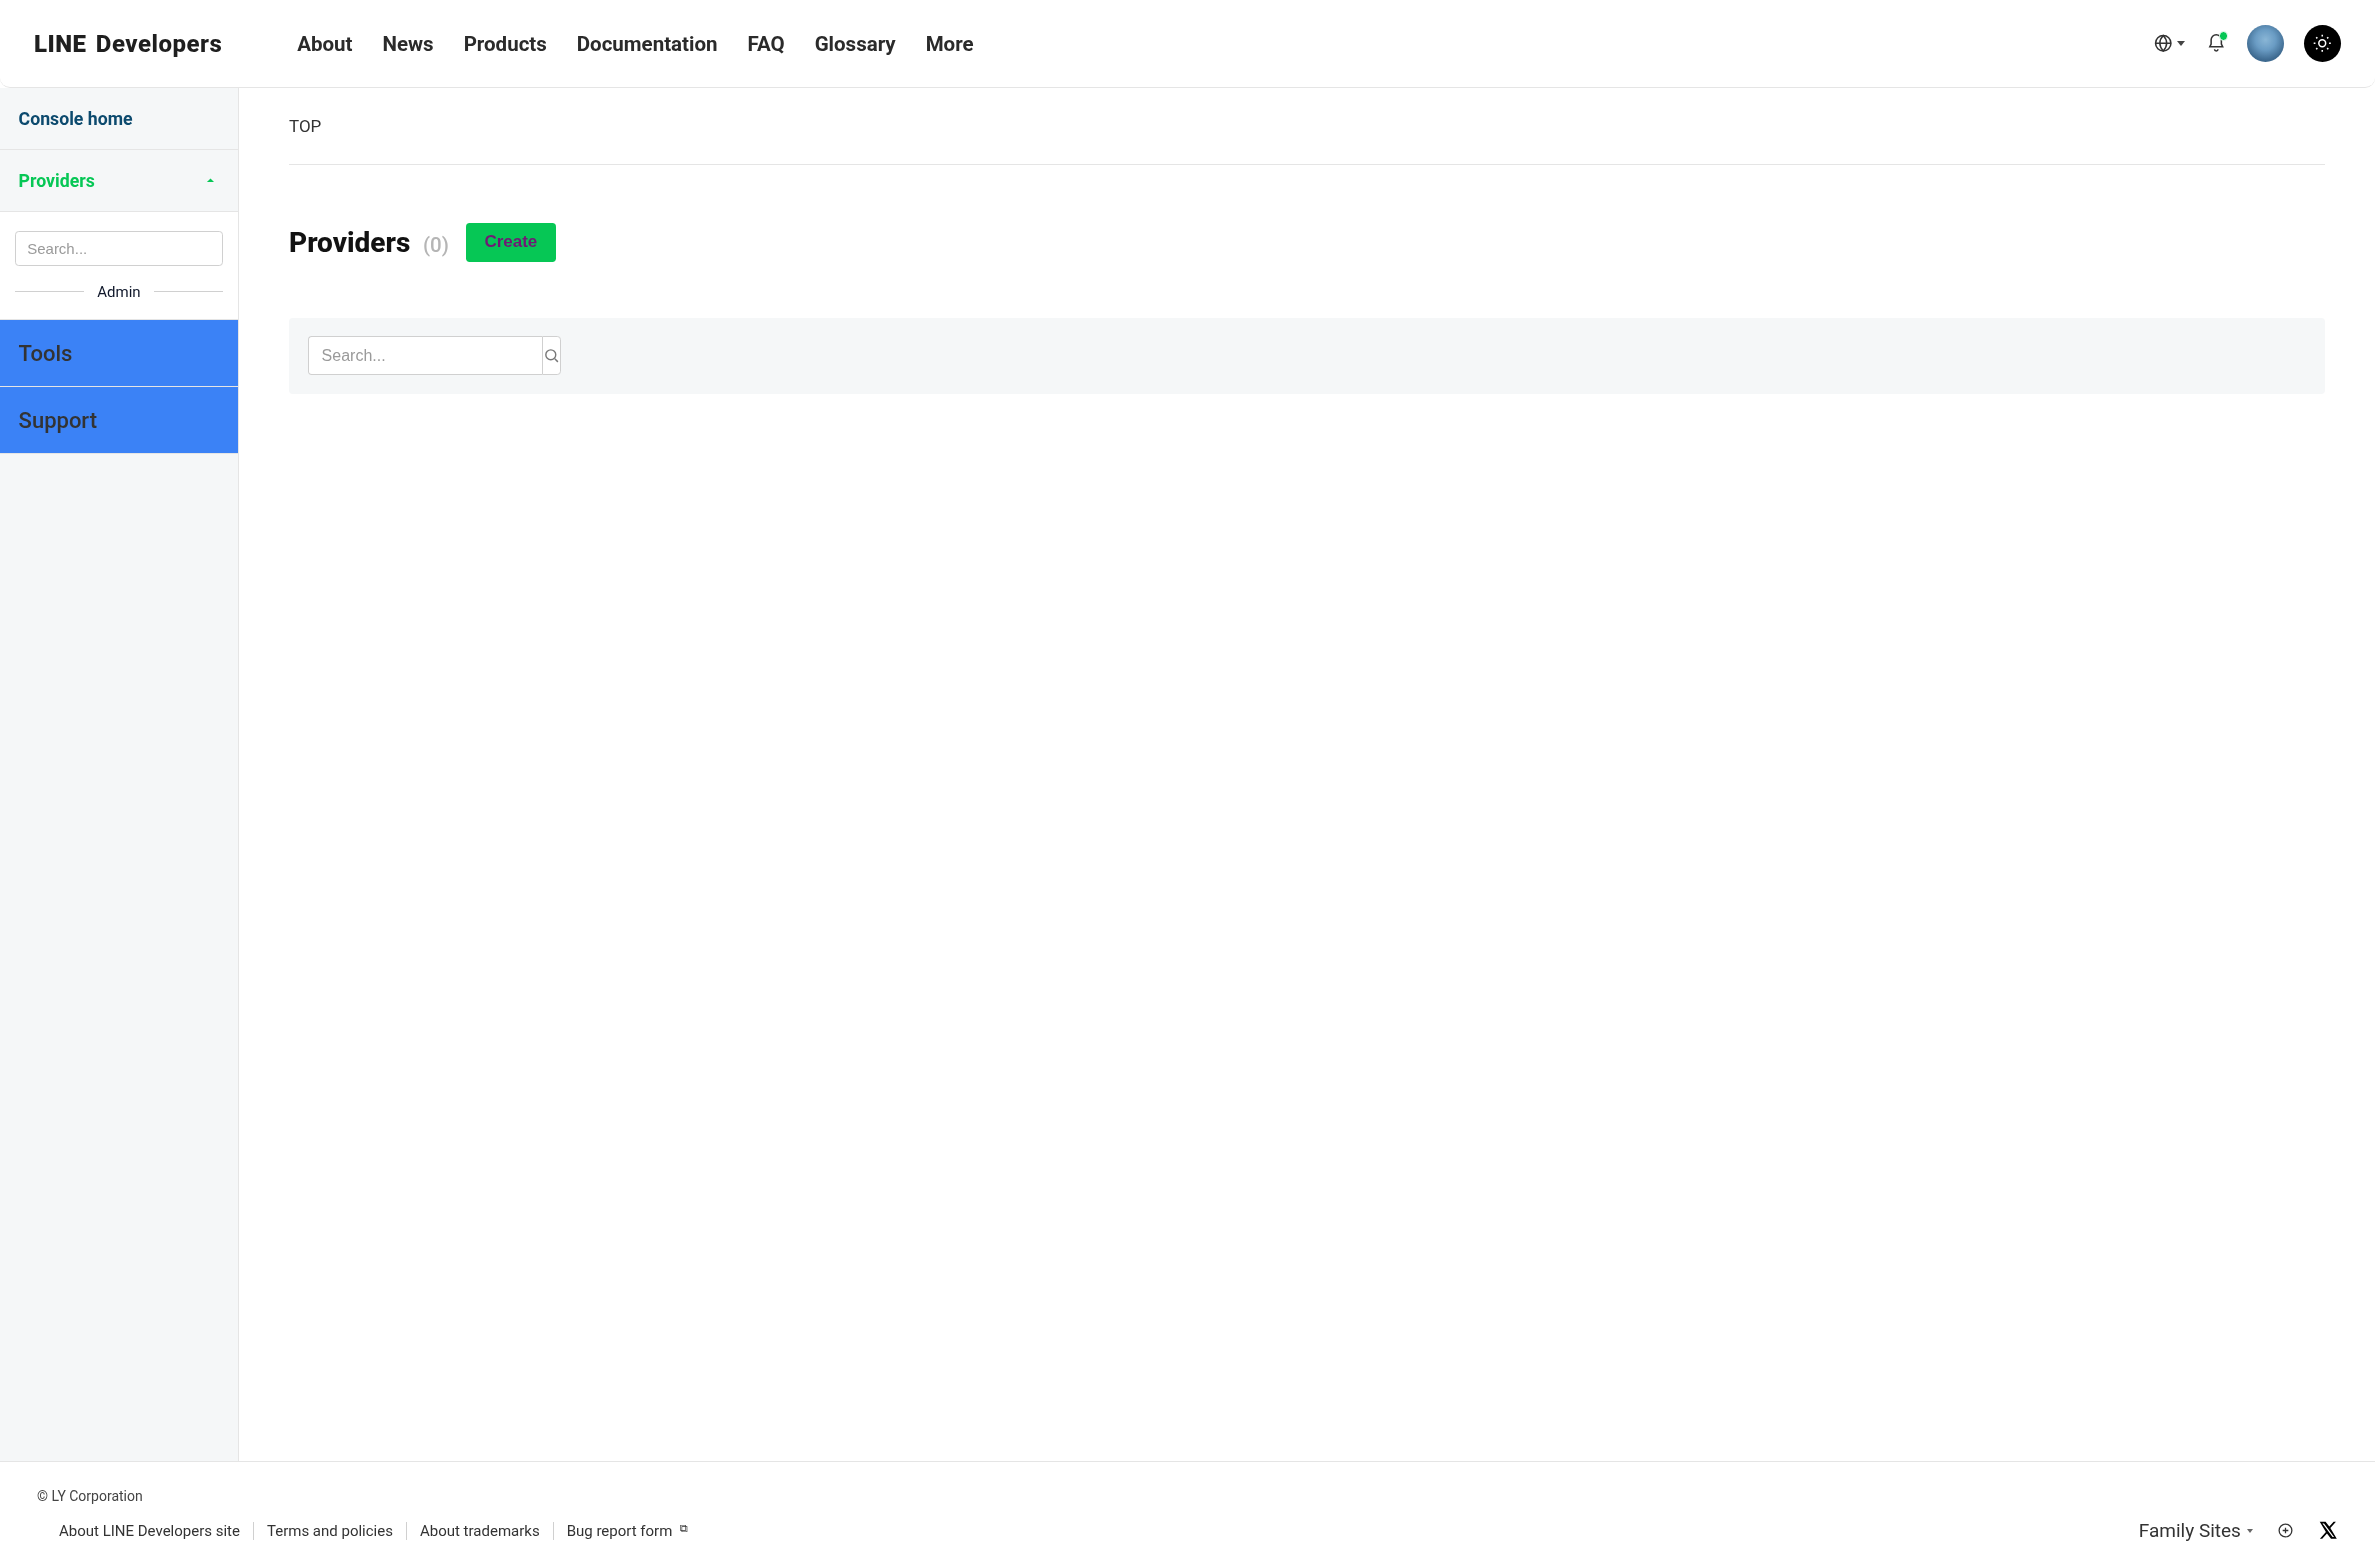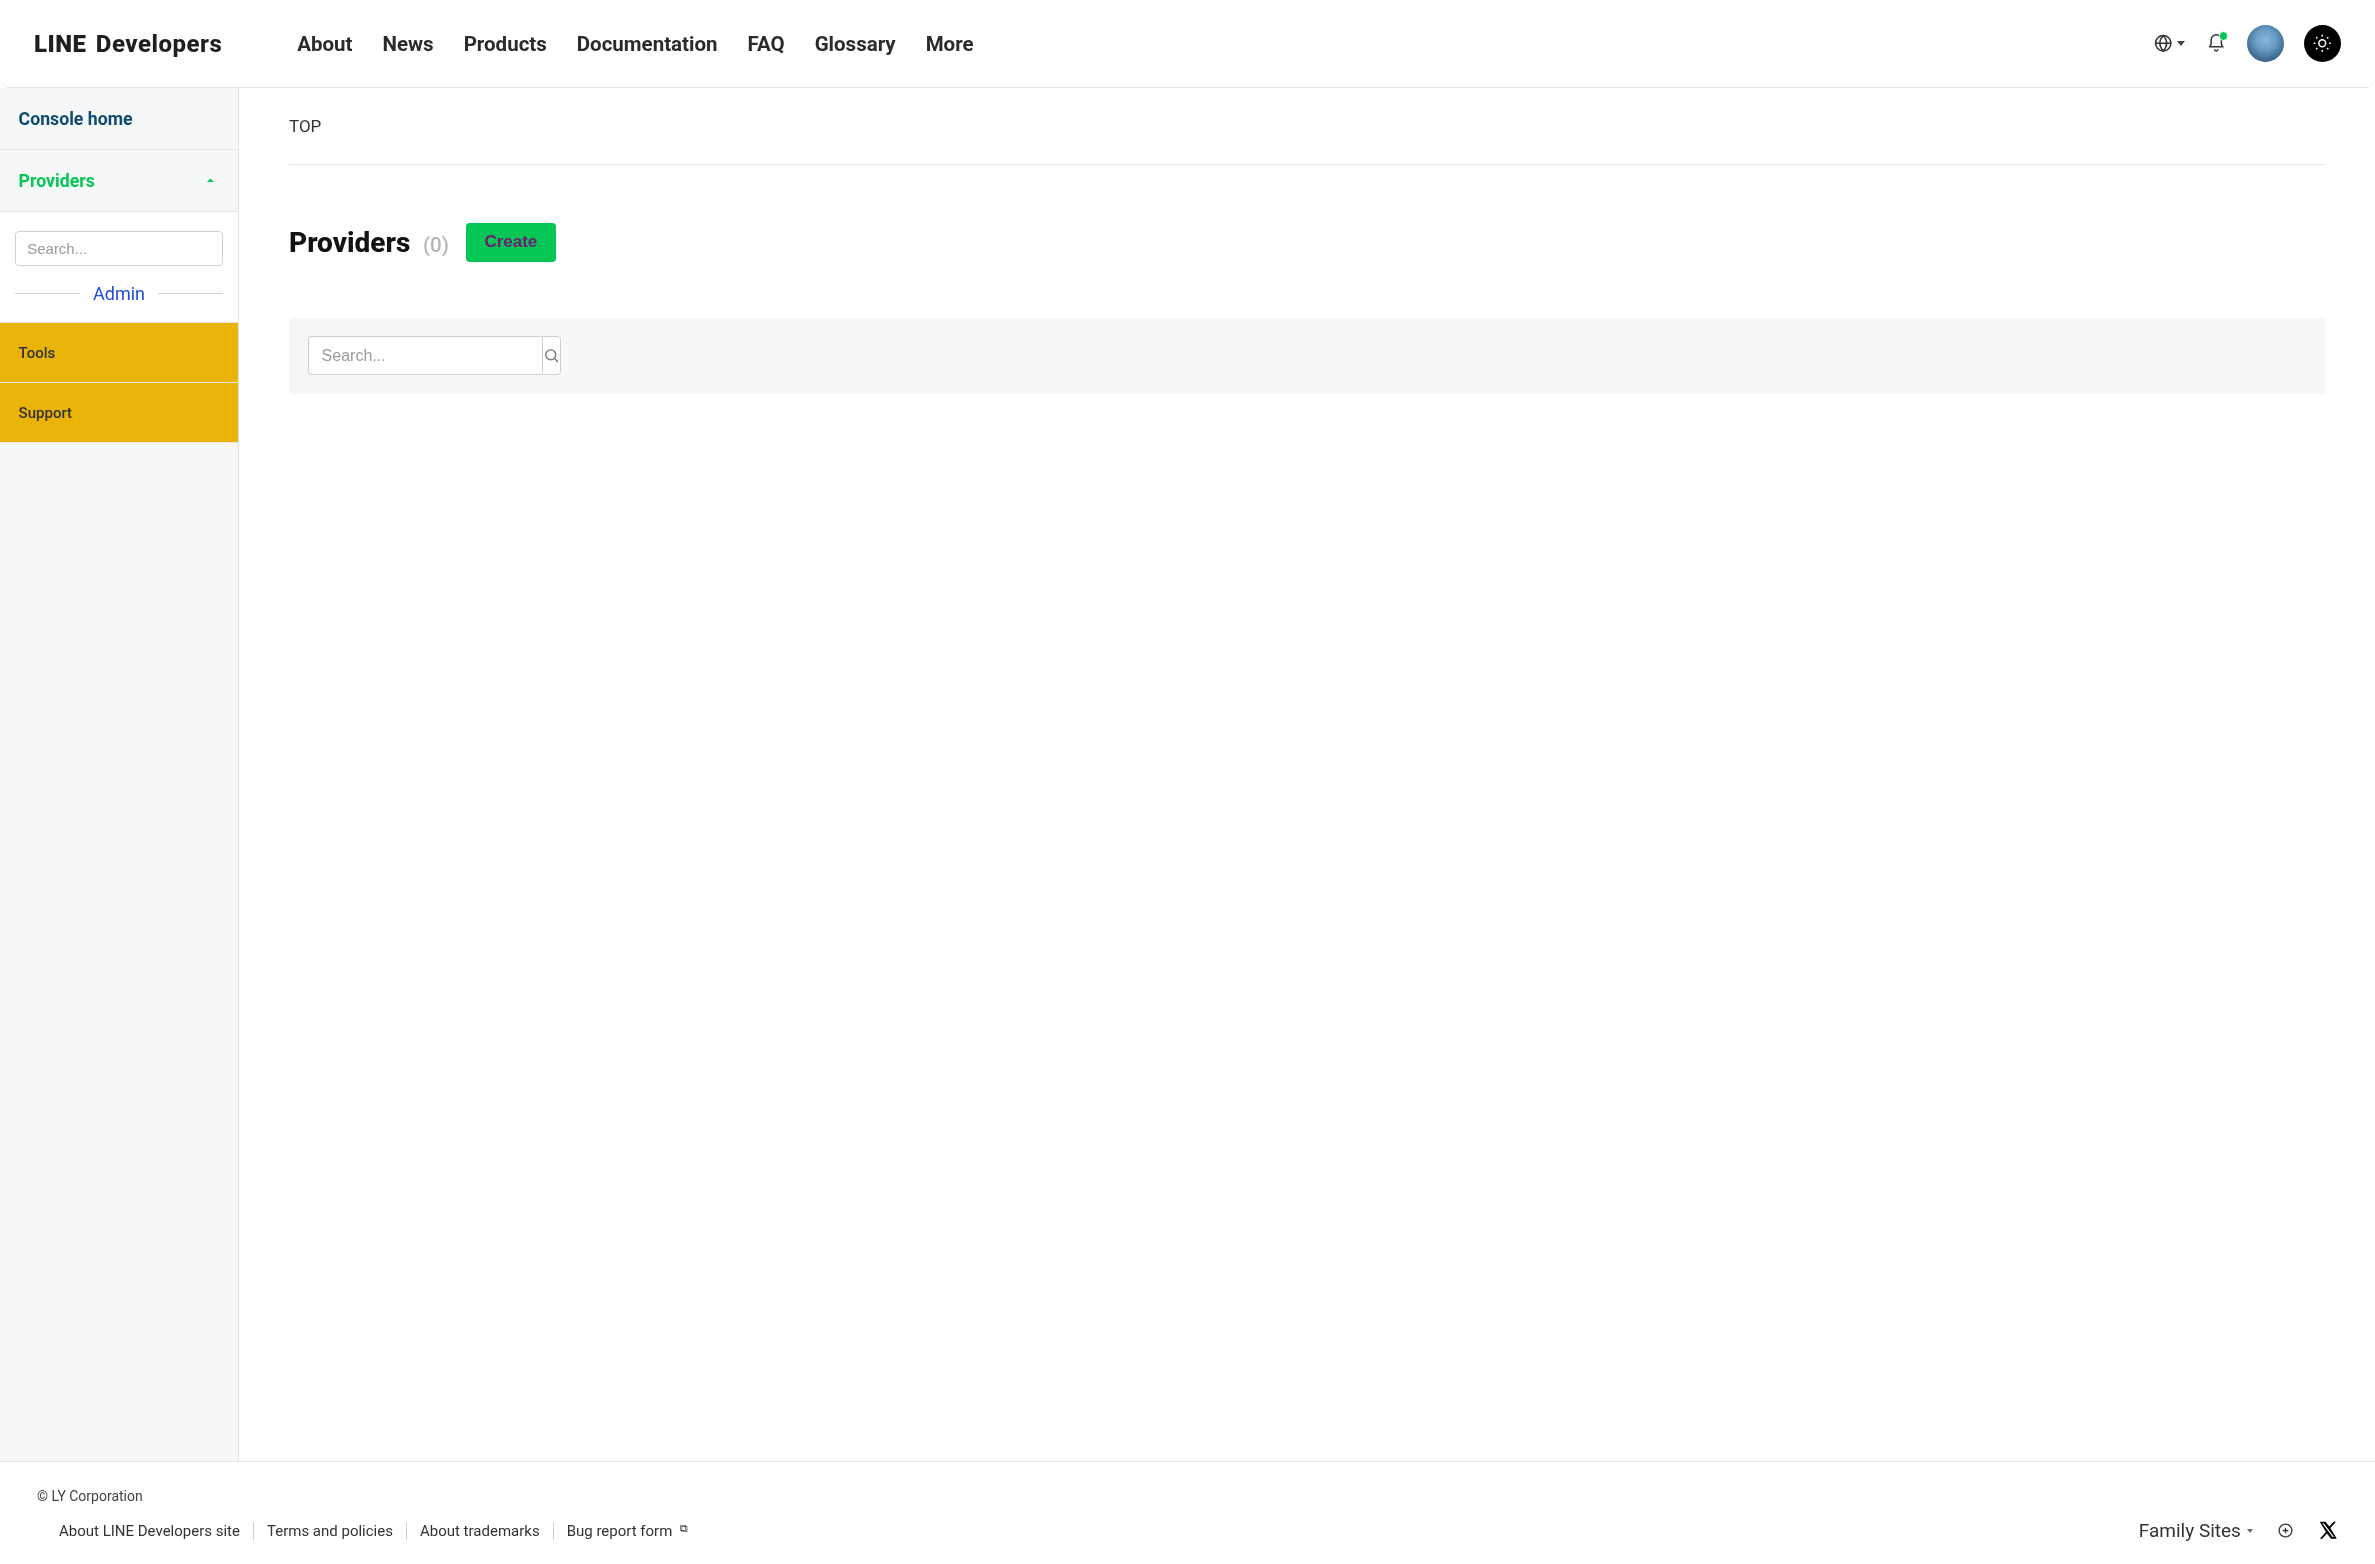--- a/index.html
+++ b/index.html
@@ -24,22 +24,22 @@
   
   .layout { display: flex; min-height: calc(100vh - 88px - 103px); }
   .sidebar { width: 239px; background: #f5f7f8; border-right: 0.9px solid #e5e5e5; display: flex; flex-direction: column; }
   .side-item { padding: 20.5px 18.6px; font-size: 17.7px; font-weight: 700; color: #0c4a6e; border-bottom: 0.9px solid #e5e5e5; cursor: pointer; display:flex; align-items:center; justify-content:space-between; }
   .side-item.active { color: #06c755; }
   .side-search-wrap { padding: 18.6px 15px 17px; background: #fff; }
   .side-search { width: 100%; height: 35px; border: 0.9px solid #d0d0d0; border-radius: 3.7px; padding: 0 11.2px; font-size: 15px; color: #555; }
   .side-search::placeholder { color: #9a9a9a; }
   .admin-divider { display:flex; align-items:center; gap: 13px; padding: 0 15px 18.6px; background:#fff; }
   .admin-divider .line { flex:1; height:0.9px; background:#d0d0d0; }
-  .admin-divider .label { font-size: 18px; color:#1d4ed8; }
-  .side-plain { padding: 20.5px 18.6px; font-size: 15px; font-weight: 500; color:#333; border-bottom: 0.9px solid #e5e5e5; cursor:pointer; background:#eab308; }
+  .admin-divider .label { font-size: 15px; color:#0f172a; }
+  .side-plain { padding: 20.5px 18.6px; font-size: 22px; font-weight: 500; color:#333; border-bottom: 0.9px solid #e5e5e5; cursor:pointer; background:#3b82f6; }
 
   
   .main { flex:1; padding: 28px 50px; }
   .breadcrumb { font-size: 17px; color:#333; padding-bottom: 28px; border-bottom: 0.9px solid #e5e5e5; }
   .title-row { display:flex; align-items:center; gap: 17px; margin-top: 58px; }
   .title { font-size: 28px; font-weight: 800; color:#121212; }
   .count { font-size: 20.5px; color:#b5b5b5; font-weight:500; margin-left: 5.6px; }
   .create-btn { background:#06c755; color:#701a75; border:none; border-radius:3.7px; padding: 9.3px 18.6px; font-size:17px; font-weight:600; cursor:pointer; }
   .search-panel { margin-top: 56px; background:#f5f7f8; border-radius:3.7px; padding: 18.6px; }
   .panel-search-wrap { display:flex; width: 235px; }

